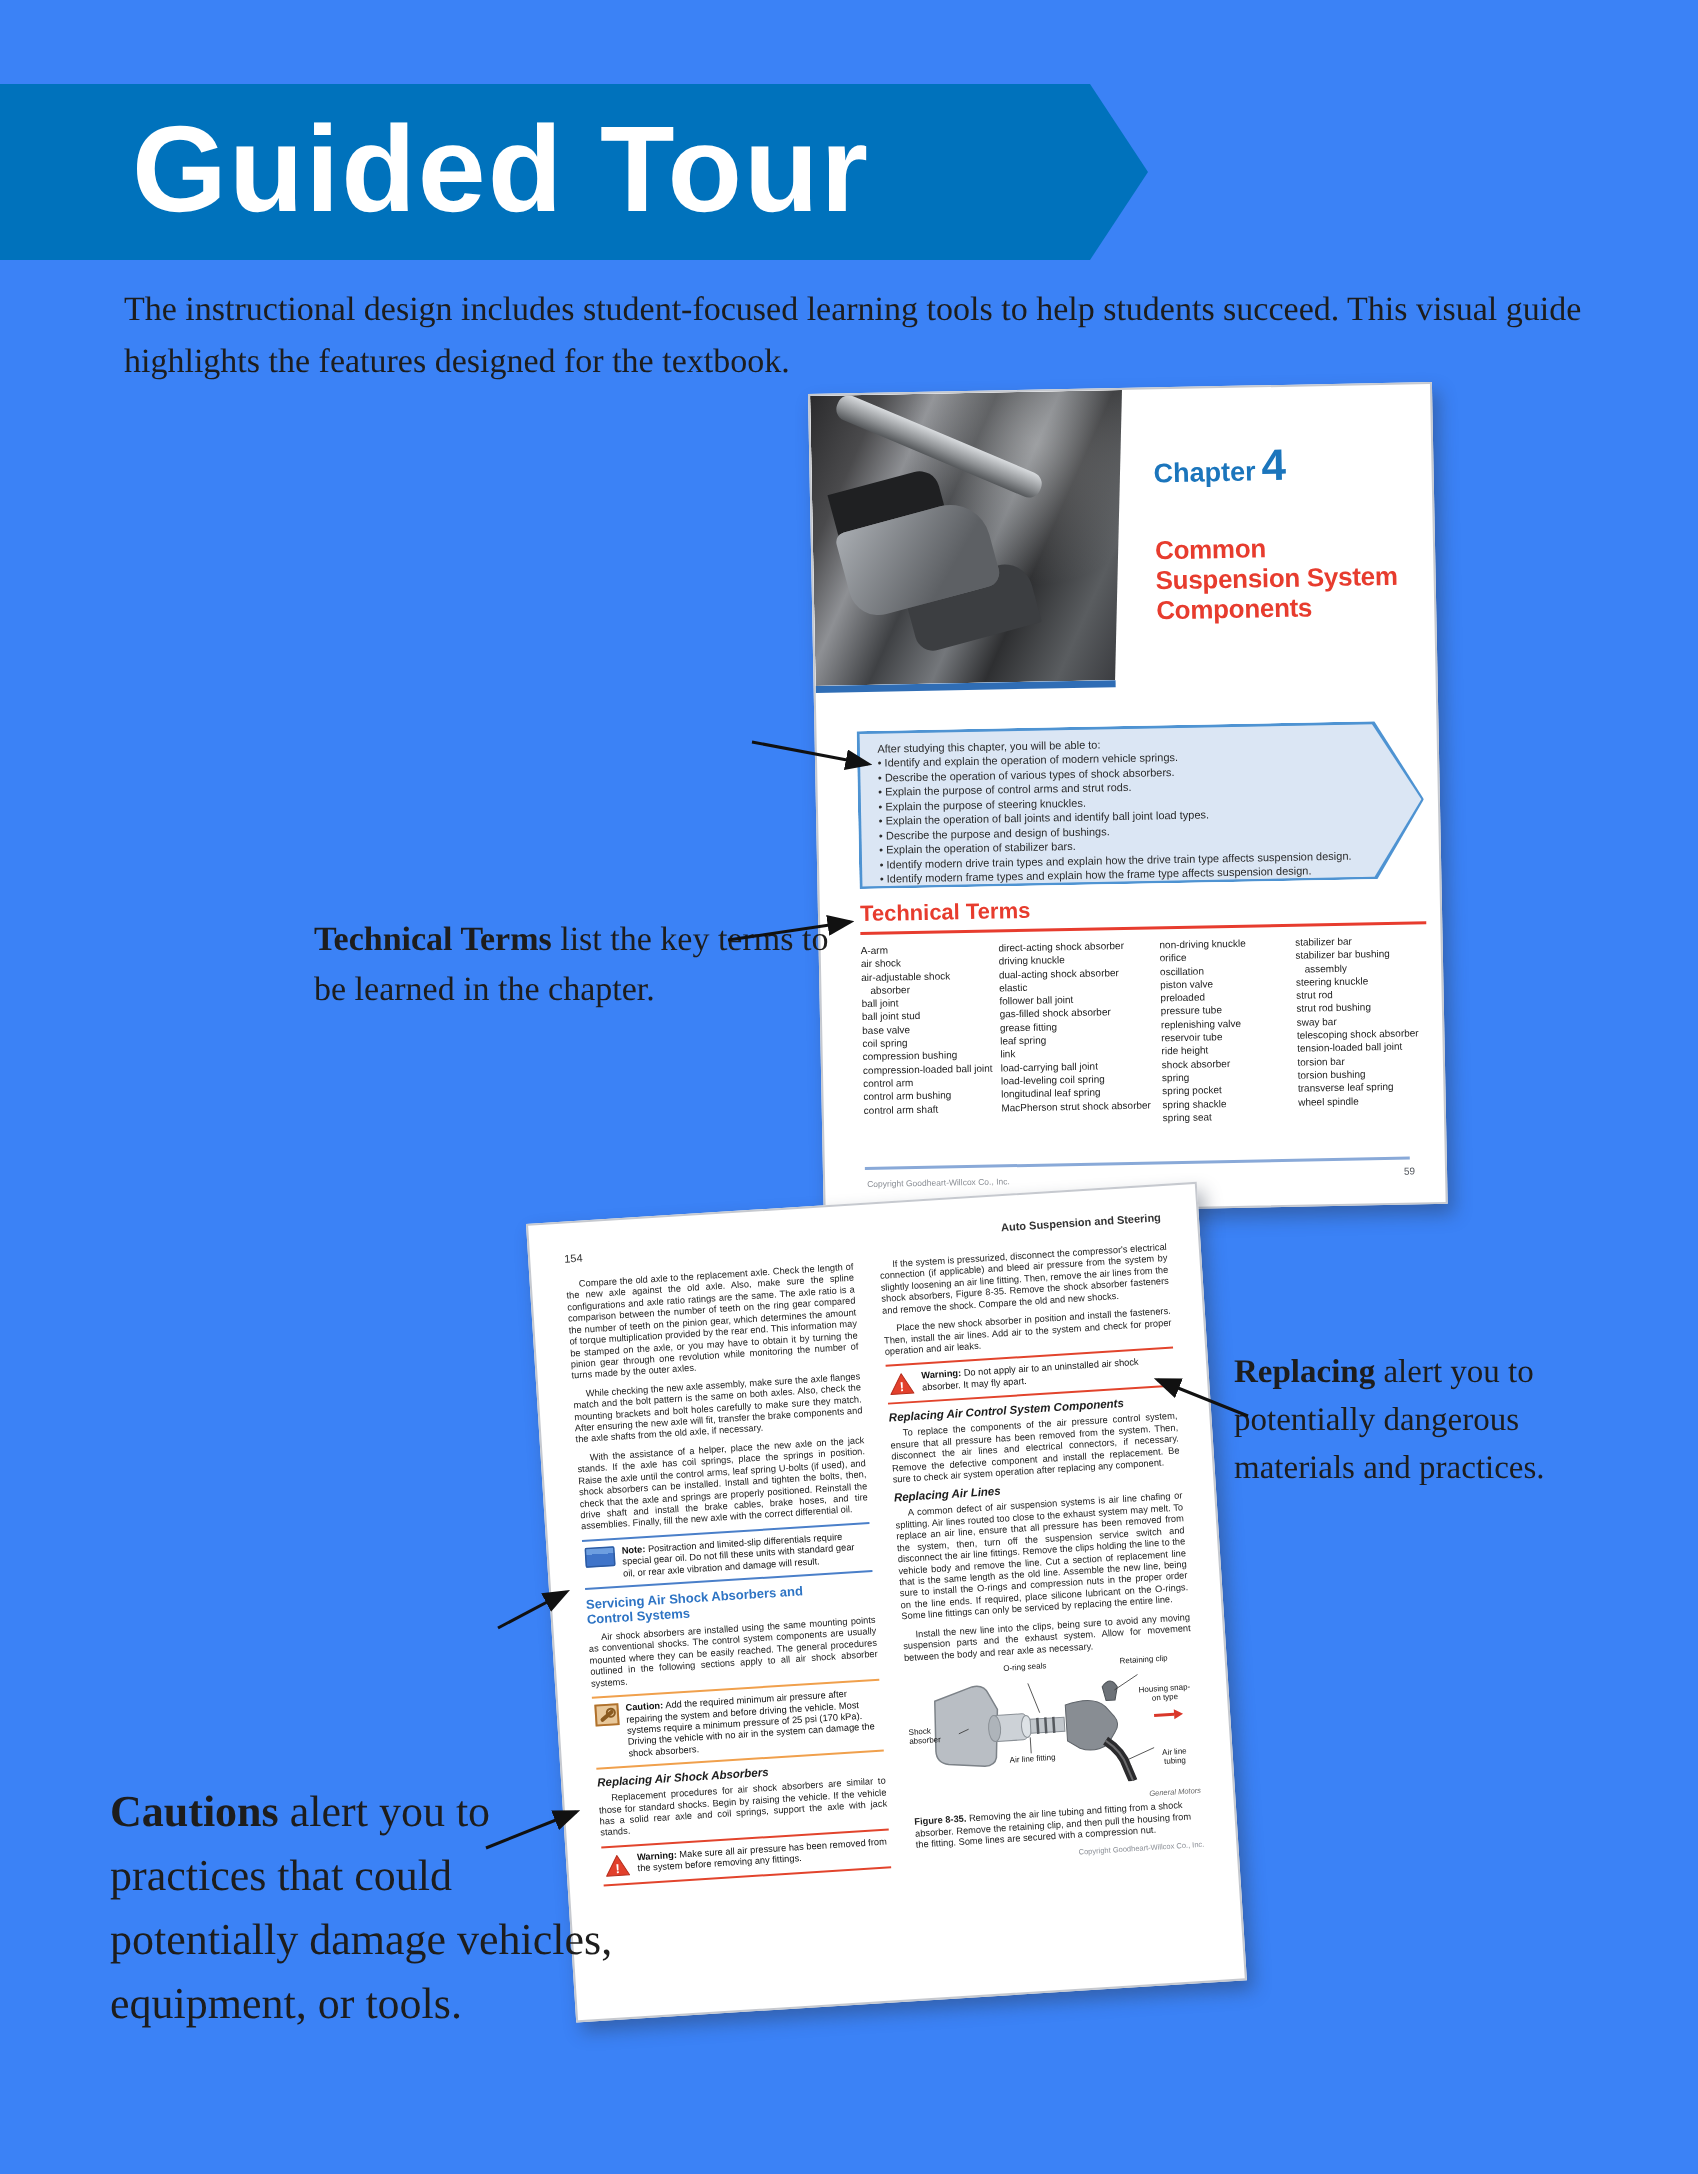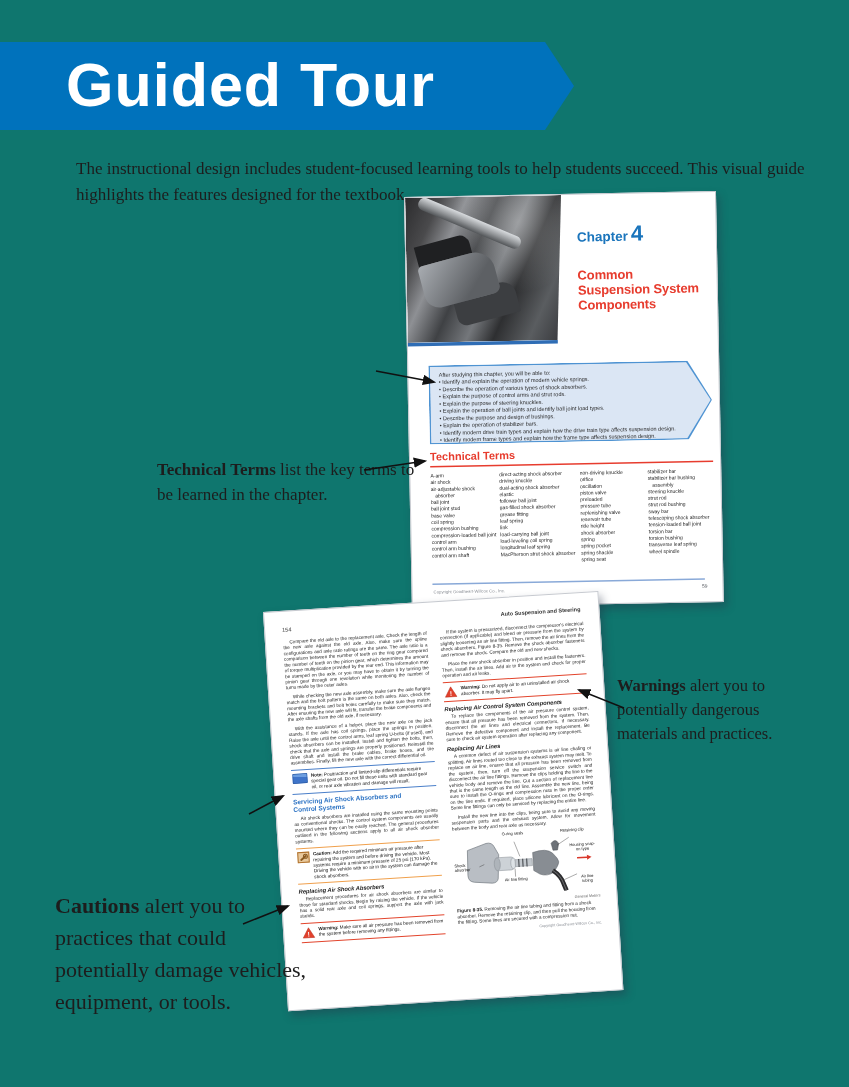--- a/index.html
+++ b/index.html
@@ -1,26 +1,26 @@
 <!DOCTYPE html>
 <html><head>
 <meta charset="utf-8">
 <style>
   html,body{margin:0;padding:0;}
   body{width:849px;height:1087px;overflow:hidden;font-family:"Liberation Sans",sans-serif;}
-  .canvas{position:relative;width:849px;height:1087px;background:#0f766e;overflow:hidden;}
+  .canvas{position:relative;width:849px;height:1087px;background:#3b82f6;overflow:hidden;}
 
   
   .banner{position:absolute;left:0;top:42px;width:545px;height:88px;background:#0072bc;}
   .banner-title{position:absolute;left:66px;top:50%;transform:translateY(-52%);
     color:#fff;font-size:61px;font-weight:bold;letter-spacing:1px;white-space:nowrap;}
   .banner-point{position:absolute;left:545px;top:42px;width:0;height:0;
     border-top:44px solid transparent;border-bottom:44px solid transparent;border-left:29px solid #0072bc;}
 
-  .intro{position:absolute;left:62px;top:142px;width:738px;margin:14px;
+  .intro{position:absolute;left:62px;top:142px;width:738px;margin:0;
     font-family:"Liberation Serif",serif;font-size:17px;line-height:1.5;color:#1d1d1d;}
 
   
   .callout{position:absolute;font-family:"Liberation Serif",serif;font-size:17px;line-height:1.45;color:#1d1d1d;z-index:4;}
   .callout b{font-weight:bold;}
   .co-lo{left:118px;top:334px;width:302px;}
   .co-tt{left:157px;top:458px;width:268px;}
   .co-wa{left:617px;top:674px;width:178px;font-size:16.5px;}
   .co-no{left:73px;top:783px;width:248px;font-size:16.5px;}
   .co-ca{left:55px;top:890px;width:258px;font-size:22px;}
@@ -112,21 +112,21 @@
 <div class="canvas">
 
   <div class="banner">
     <span class="banner-title">Guided Tour</span>
   </div>
   <div class="banner-point"></div>
 
   <p class="intro">The instructional design includes student-focused learning tools to help students succeed. This visual guide highlights the features designed for the textbook.</p>
 
   <div class="callout co-tt"><b>Technical Terms</b><span> list the key terms to be learned in the chapter.</span></div>
-  <div class="callout co-wa"><b>Warnings</b><span> alert you to potentially dangerous materials and practices.</span></div>
+  <div class="callout co-wa"><b>Replacing</b><span> alert you to potentially dangerous materials and practices.</span></div>
   <div class="callout co-ca"><b>Cautions</b><span> alert you to practices that could potentially damage vehicles, equipment, or tools.</span></div>
 
   <svg class="arrows" width="849" height="1087">
     <defs>
       <marker id="ah" markerWidth="9" markerHeight="7" refX="7.5" refY="3.5" orient="auto">
         <path d="M0,0 L9,3.5 L0,7 Z" fill="#111"></path>
       </marker>
     </defs>
     <line x1="376" y1="371" x2="434" y2="382" stroke="#111" stroke-width="1.5" marker-end="url(#ah)"></line>
     <line x1="364" y1="470" x2="425" y2="461" stroke="#111" stroke-width="1.5" marker-end="url(#ah)"></line>

